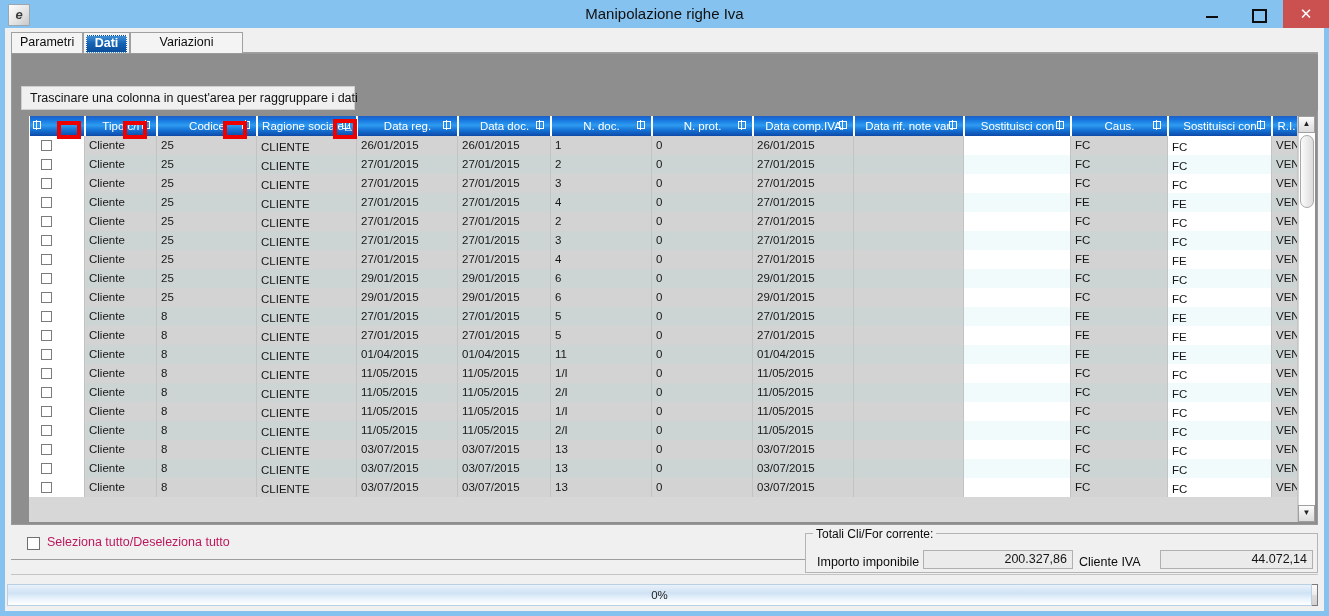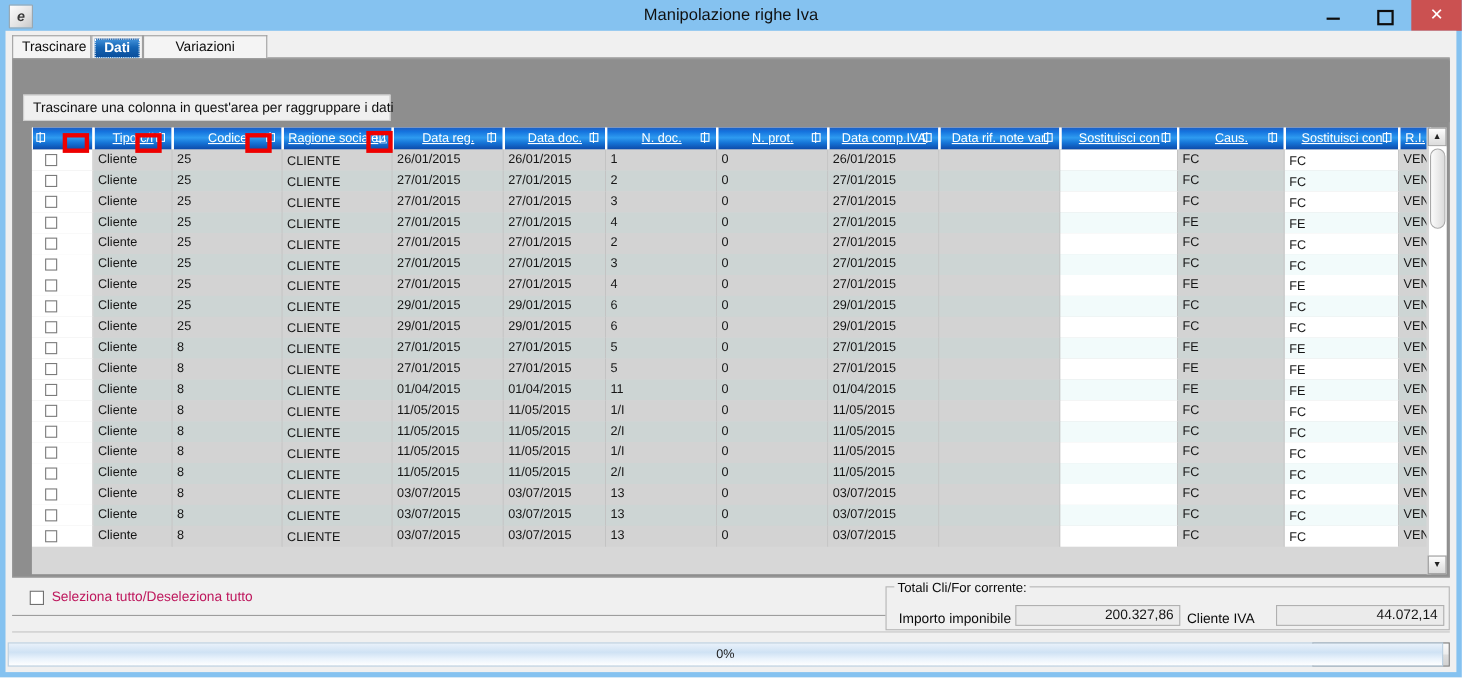--- a/index.html
+++ b/index.html
@@ -182,21 +182,21 @@
     border-right: 1px solid #ffffff;
     border-left: 1px solid #ffffff;
     color: #ffffff;
     font-size: 11.5px;
     line-height: 20px;
     text-align: center;
     white-space: nowrap;
     overflow: hidden;
     cursor: default;
   }
-  .hcell .lbl { display: inline-block; text-decoration: underline; }
+  .hcell .lbl { display: inline-block; }
   .hgrip {
     position: absolute;
     right: 3px; top: 4px;
     width: 11px; height: 11px;
   }
   .hgrip::before {
     content: "";
     position: absolute;
     left: 0; top: 1px;
     width: 8px; height: 8px;
@@ -496,21 +496,21 @@
     <div class="winbtn" id="btn-close">
       <div class="glyph">✕</div>
     </div>
   </div>
 
   <div class="winbody">
 
     <div class="tabstrip">
       <div class="tabstrip-base"></div>
       <div class="tab" id="tab0" style="left:0px;width:72px;">
-        <span>Trascinare</span>
+        <span>Parametri</span>
       </div>
       <div class="tab selected-wrap" id="tab1" style="left:72px;width:47px;padding:8px;">
         <div class="tab-inner-sel">Dati</div>
       </div>
       <div class="tab" id="tab2" style="left:119px;width:113px;">
         <span>Variazioni massive</span>
       </div>
     </div>
 
     <div class="gridpanel">

